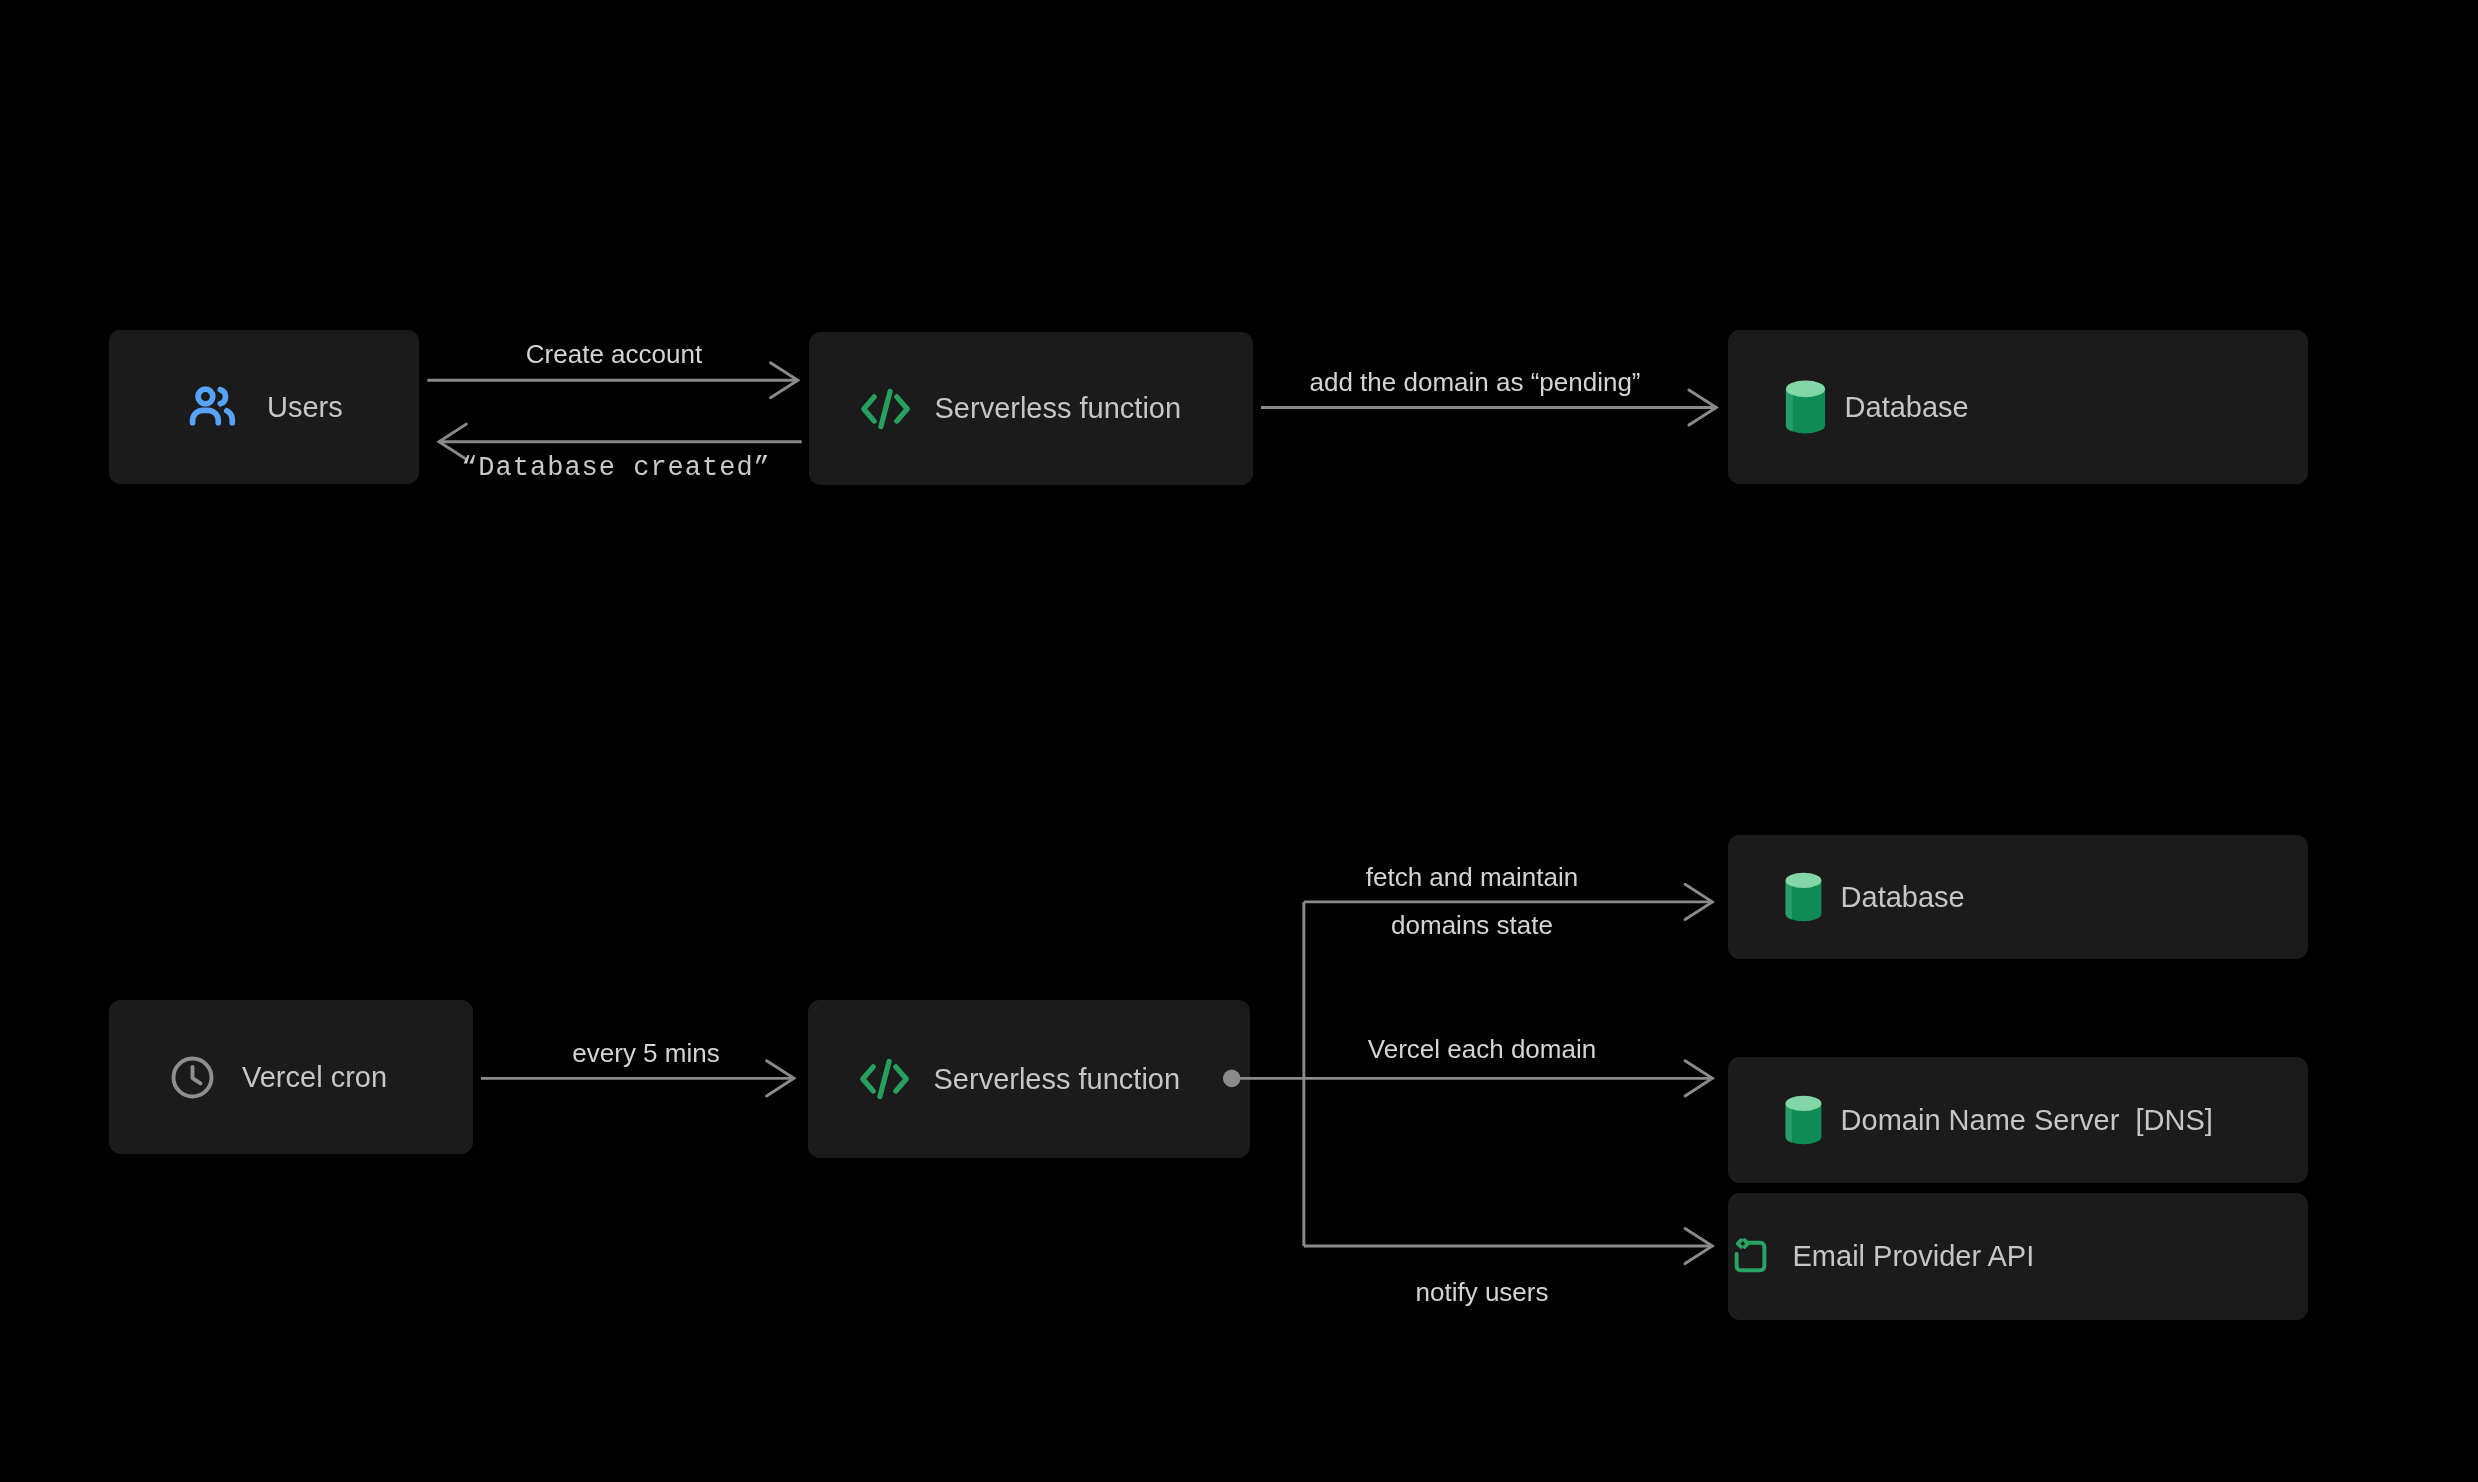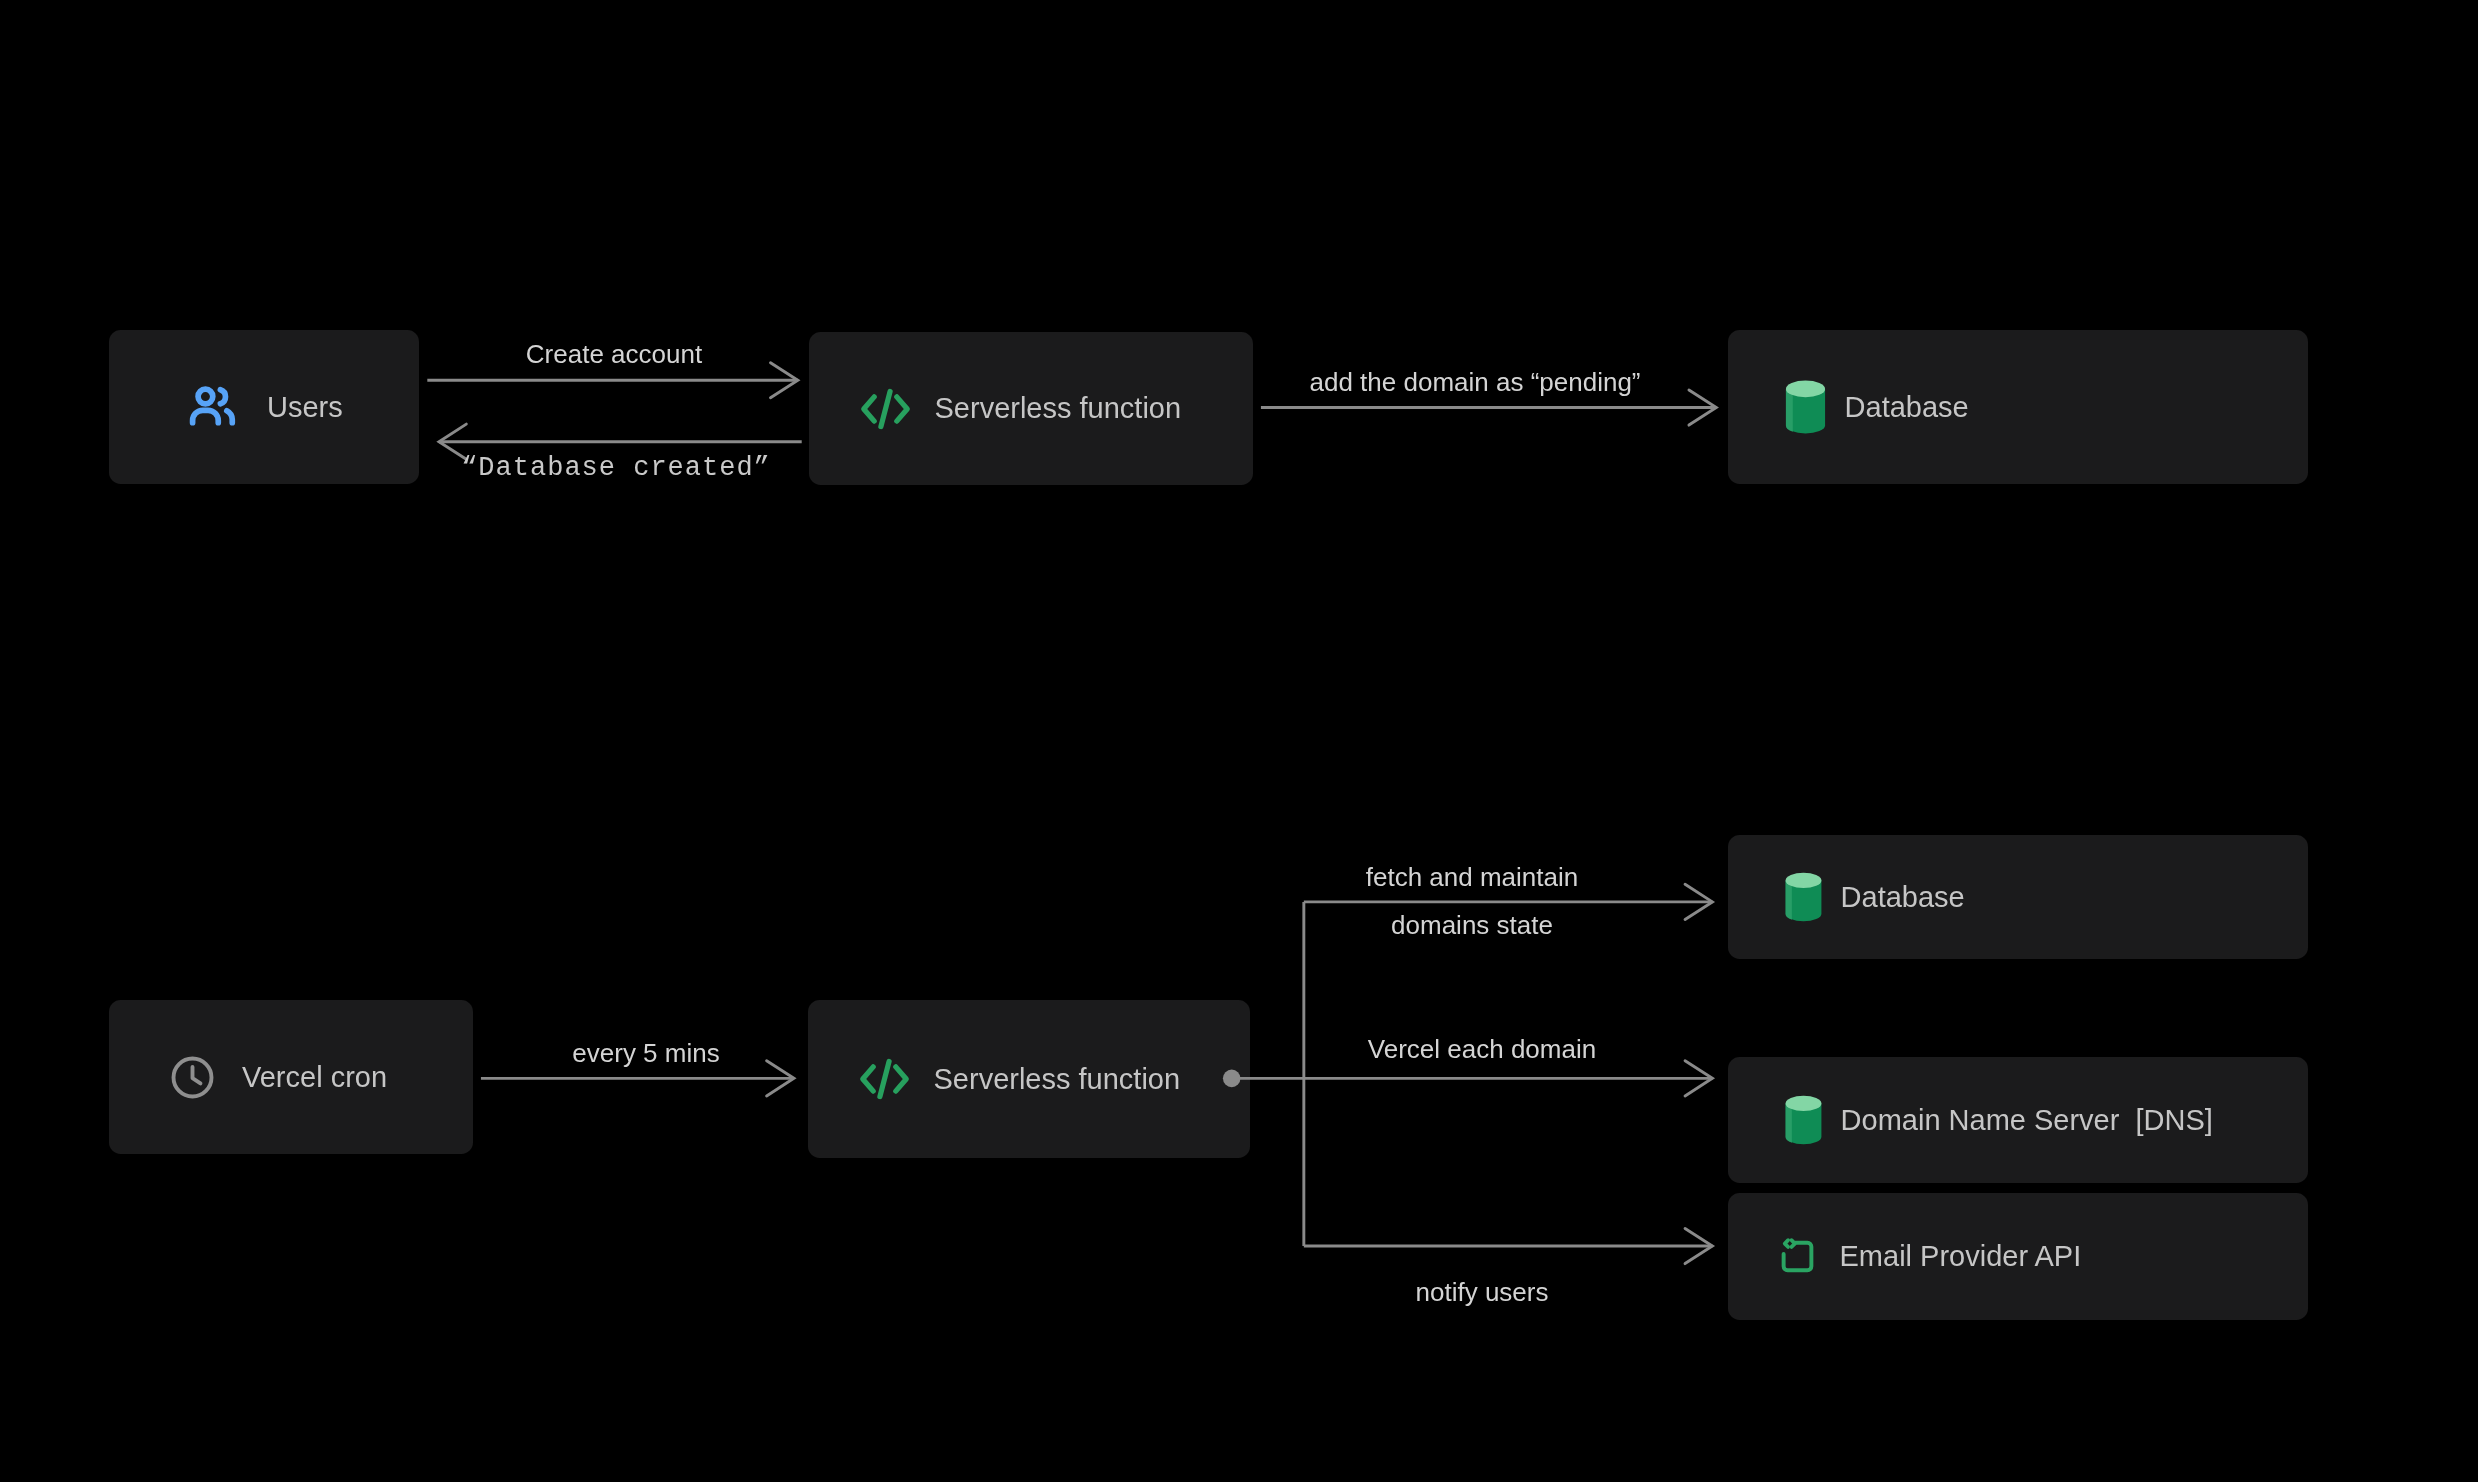--- a/index.html
+++ b/index.html
@@ -79,21 +79,21 @@
 
   <div class="node" style="left:1728px;top:1012px;width:580px;height:126px;padding-left:54px;gap:15.6px;margin-top:45px;">
     <svg class="icon" width="43" height="53" viewBox="0 0 48 58">
       <path d="M4 10 L4 47 A20 8.5 0 0 0 44 47 L44 10 Z" fill="#0F8C55"></path>
       <path d="M4 10 v37 a20 8.5 0 0 0 7 6.8 v-37 z" fill="#2EA26C" opacity="0.8"></path>
       <ellipse cx="24" cy="10" rx="20" ry="8.5" fill="#83D6A5"></ellipse>
     </svg>
     <span class="node-label">Domain Name Server  [DNS]</span>
   </div>
 
-  <div class="node" style="left:1728px;top:1193px;width:580px;height:127px;padding-left:47px;gap:19.5px;">
+  <div class="node" style="left:1728px;top:1193px;width:580px;height:127px;gap:19.5px;">
     <svg class="icon" width="45" height="45" viewBox="0 0 24 24" fill="none" stroke="#2AA462" stroke-width="2.1" stroke-linecap="round" stroke-linejoin="round">
       <path d="M10.6 4.7 H17.3 A2.1 2.1 0 0 1 19.4 6.8 V17.2 A2.1 2.1 0 0 1 17.3 19.3 H6.7 A2.1 2.1 0 0 1 4.6 17.2 V10.6"></path>
       <polyline points="7 3.3, 5.2 5.1, 7 6.9" stroke-width="2"></polyline>
       <polyline points="8.8 3.3, 10.6 5.1, 8.8 6.9" stroke-width="2"></polyline>
     </svg>
     <span class="node-label">Email Provider API</span>
   </div>
 
   <svg class="overlay" width="2478" height="1482" viewBox="0 0 2541 1520" fill="none" stroke="#8A8A8A" stroke-width="3">
     <defs>

